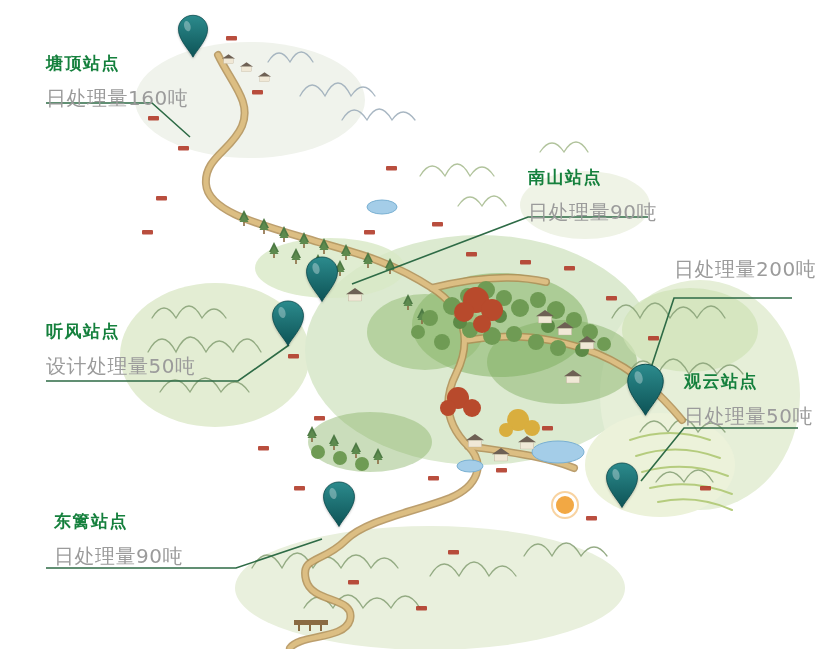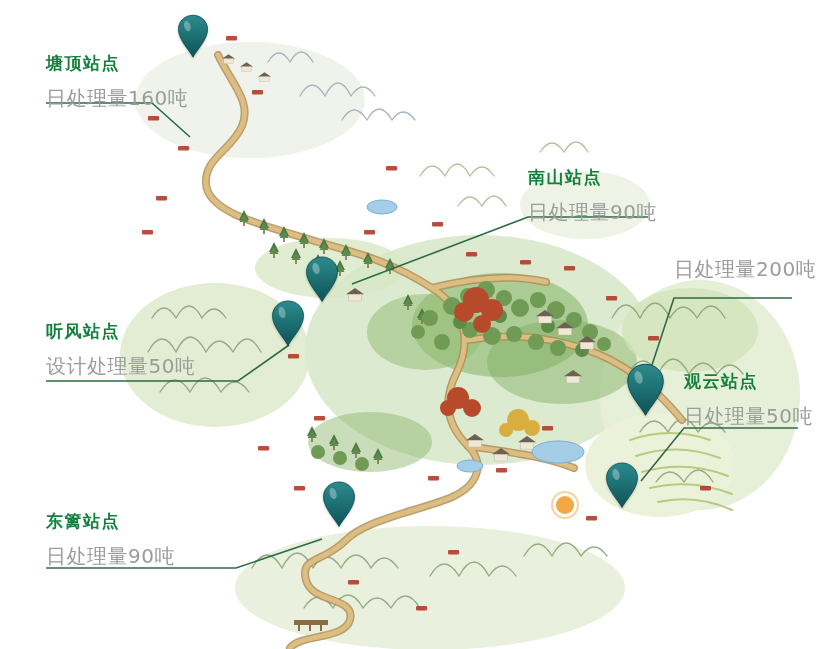--- a/index.html
+++ b/index.html
@@ -282,18 +282,18 @@
   <div class="station" style="left:46px; top:320px">
     <div class="station-title">听风站点</div>
     <div class="station-sub">设计处理量50吨</div>
   </div>
 
   <div class="station" style="left:684px; top:370px">
     <div class="station-title">观云站点</div>
     <div class="station-sub">日处理量50吨</div>
   </div>
 
-  <div class="station" style="left:46px; top:510px">
+  <div class="station" style="left:54px; top:510px">
     <div class="station-title">东篱站点</div>
     <div class="station-sub">日处理量90吨</div>
   </div>
 
 </div>
 
 </body></html>

